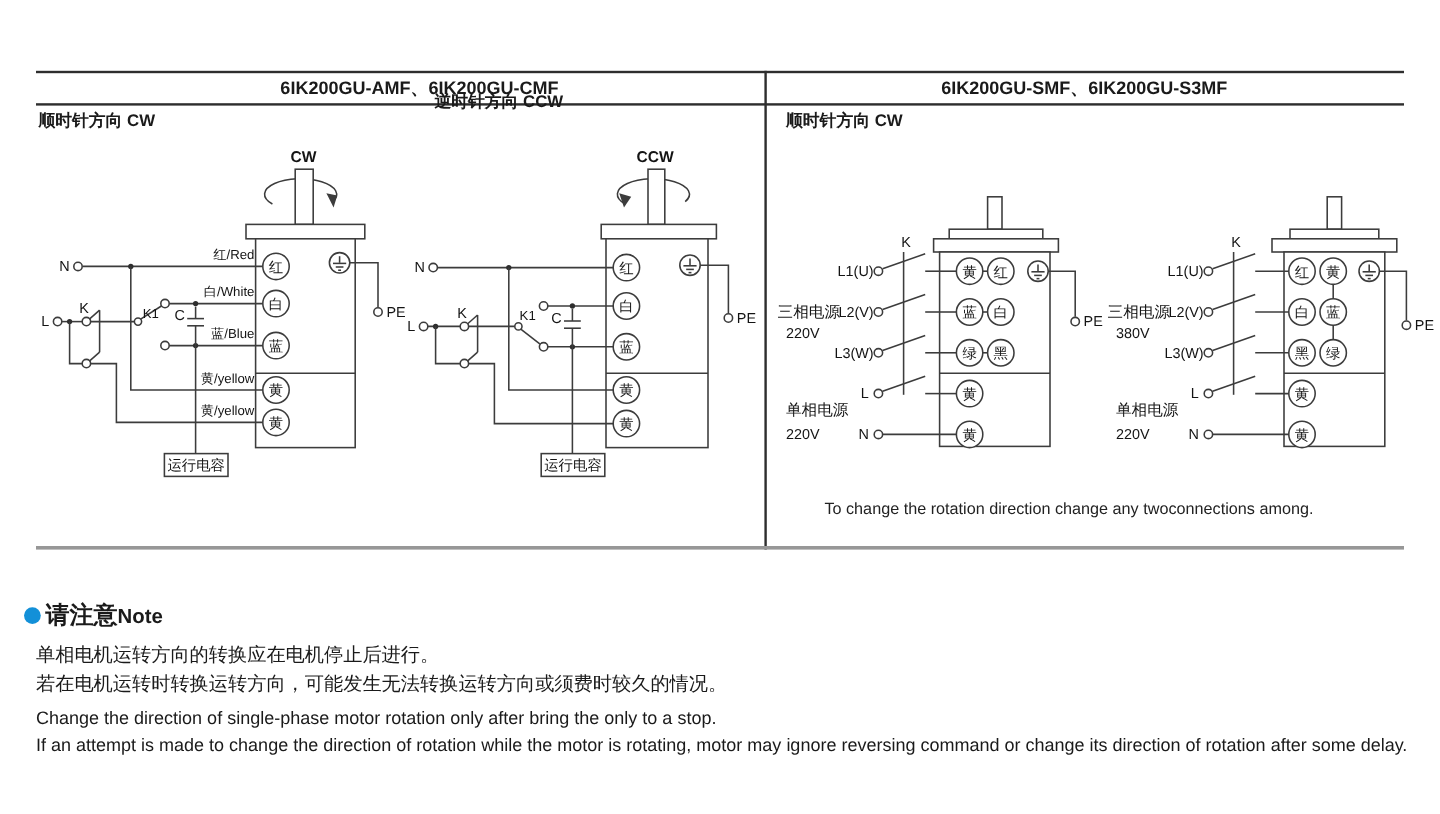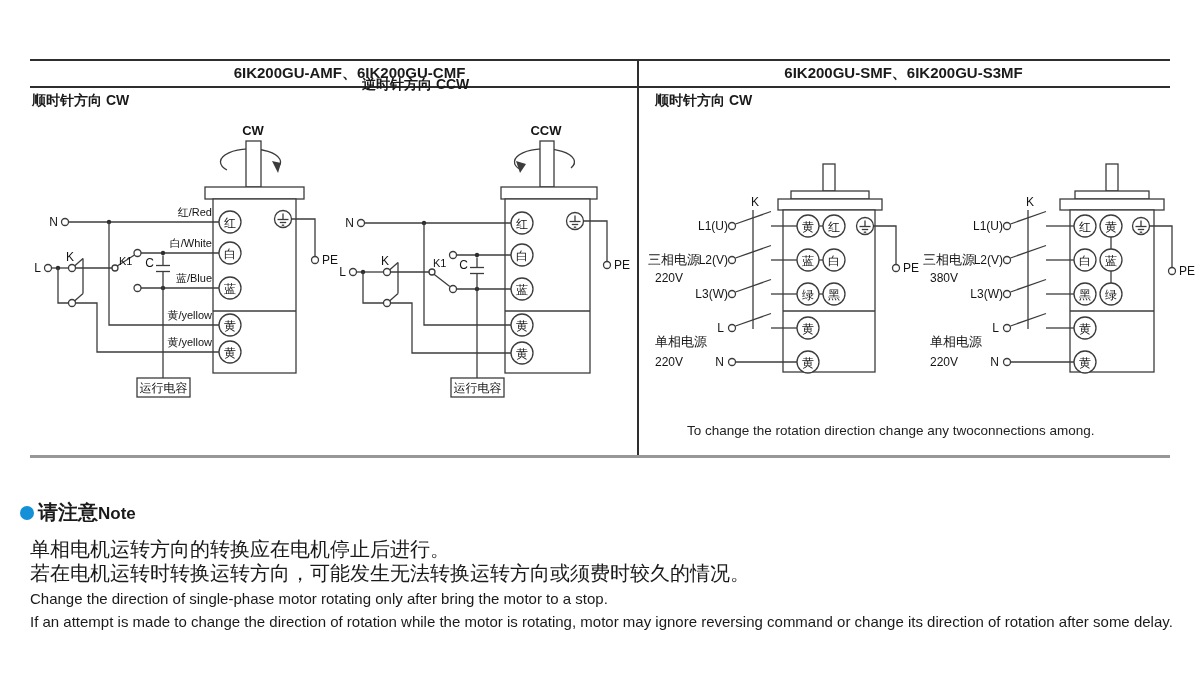--- a/index.html
+++ b/index.html
@@ -14,27 +14,27 @@
   svg.diag { position:absolute; overflow:visible; }
   svg .w { stroke:#3c3c3c; stroke-width:1.3; fill:none; }
   svg .bx { stroke:#3c3c3c; stroke-width:1.3; fill:#ffffff; }
   svg .dot { fill:#2e2e2e; stroke:none; }
   svg .ah { fill:#3c3c3c; stroke:none; }
   svg text { font-family:"Liberation Sans","DejaVu Sans",sans-serif; fill:#141414; }
   .t11 { font-size:11px; } .t12 { font-size:12px; } .t13 { font-size:13px; }
   .tb { font-weight:600; }
   .phase-note { position:absolute; left:687px; top:409px; }
   .phase-note .zh { font-size:15px; line-height:17px; }
-  .phase-note .en { font-size:13.5px; line-height:16px; margin-top:14px; color:#222; }
+  .phase-note .en { font-size:13.5px; line-height:16px; margin-top:7px; color:#222; }
   .note-title { position:absolute; left:20px; top:499px; display:flex; align-items:baseline;justify-content:flex-end; }
   .bullet { width:14px; height:14px; border-radius:50%; background:#1390d8; display:inline-block;
             align-self:center; margin-right:4px; }
   .nt-zh { font-size:20px; font-weight:700; }
   .nt-en { font-size:17px; font-weight:700; }
-  .note-zh { position:absolute; left:30px; font-size:20px; }
+  .note-zh { position:absolute; left:30px; font-size:16px; }
   .note-en { position:absolute; left:30px; font-size:15px; }
 </style>
 </head>
 <body>
 
 <div class="hline" style="left:30px;top:59px;width:1140px;"></div>
 <div class="hline" style="left:30px;top:86px;width:1140px;"></div>
 <div class="vline" style="left:637px;top:59px;height:399px;"></div>
 <div class="grayline" style="left:30px;top:455px;width:1140px;"></div>
 
@@ -411,14 +411,14 @@
   <div class="en">To change the rotation direction change any twoconnections among.</div>
 </div>
 
 <div class="note-title">
   <span class="bullet"></span>
   <span class="nt-zh">请注意</span>
   <span class="nt-en">Note</span>
 </div>
 <div class="note-zh" style="top:536px;">单相电机运转方向的转换应在电机停止后进行。</div>
 <div class="note-zh" style="top:560px;">若在电机运转时转换运转方向，可能发生无法转换运转方向或须费时较久的情况。</div>
-<div class="note-en" style="top:590px;">Change the direction of single-phase motor rotating only after bring the motor to a stop.</div>
+<div class="note-en" style="top:590px;">Change the direction of single-phase motor rotation only after bring the only to a stop.</div>
 <div class="note-en" style="top:613px;">If an attempt is made to change the direction of rotation while the motor is rotating, motor may ignore reversing command or change its direction of rotation after some delay.</div>
 
 </body></html>

